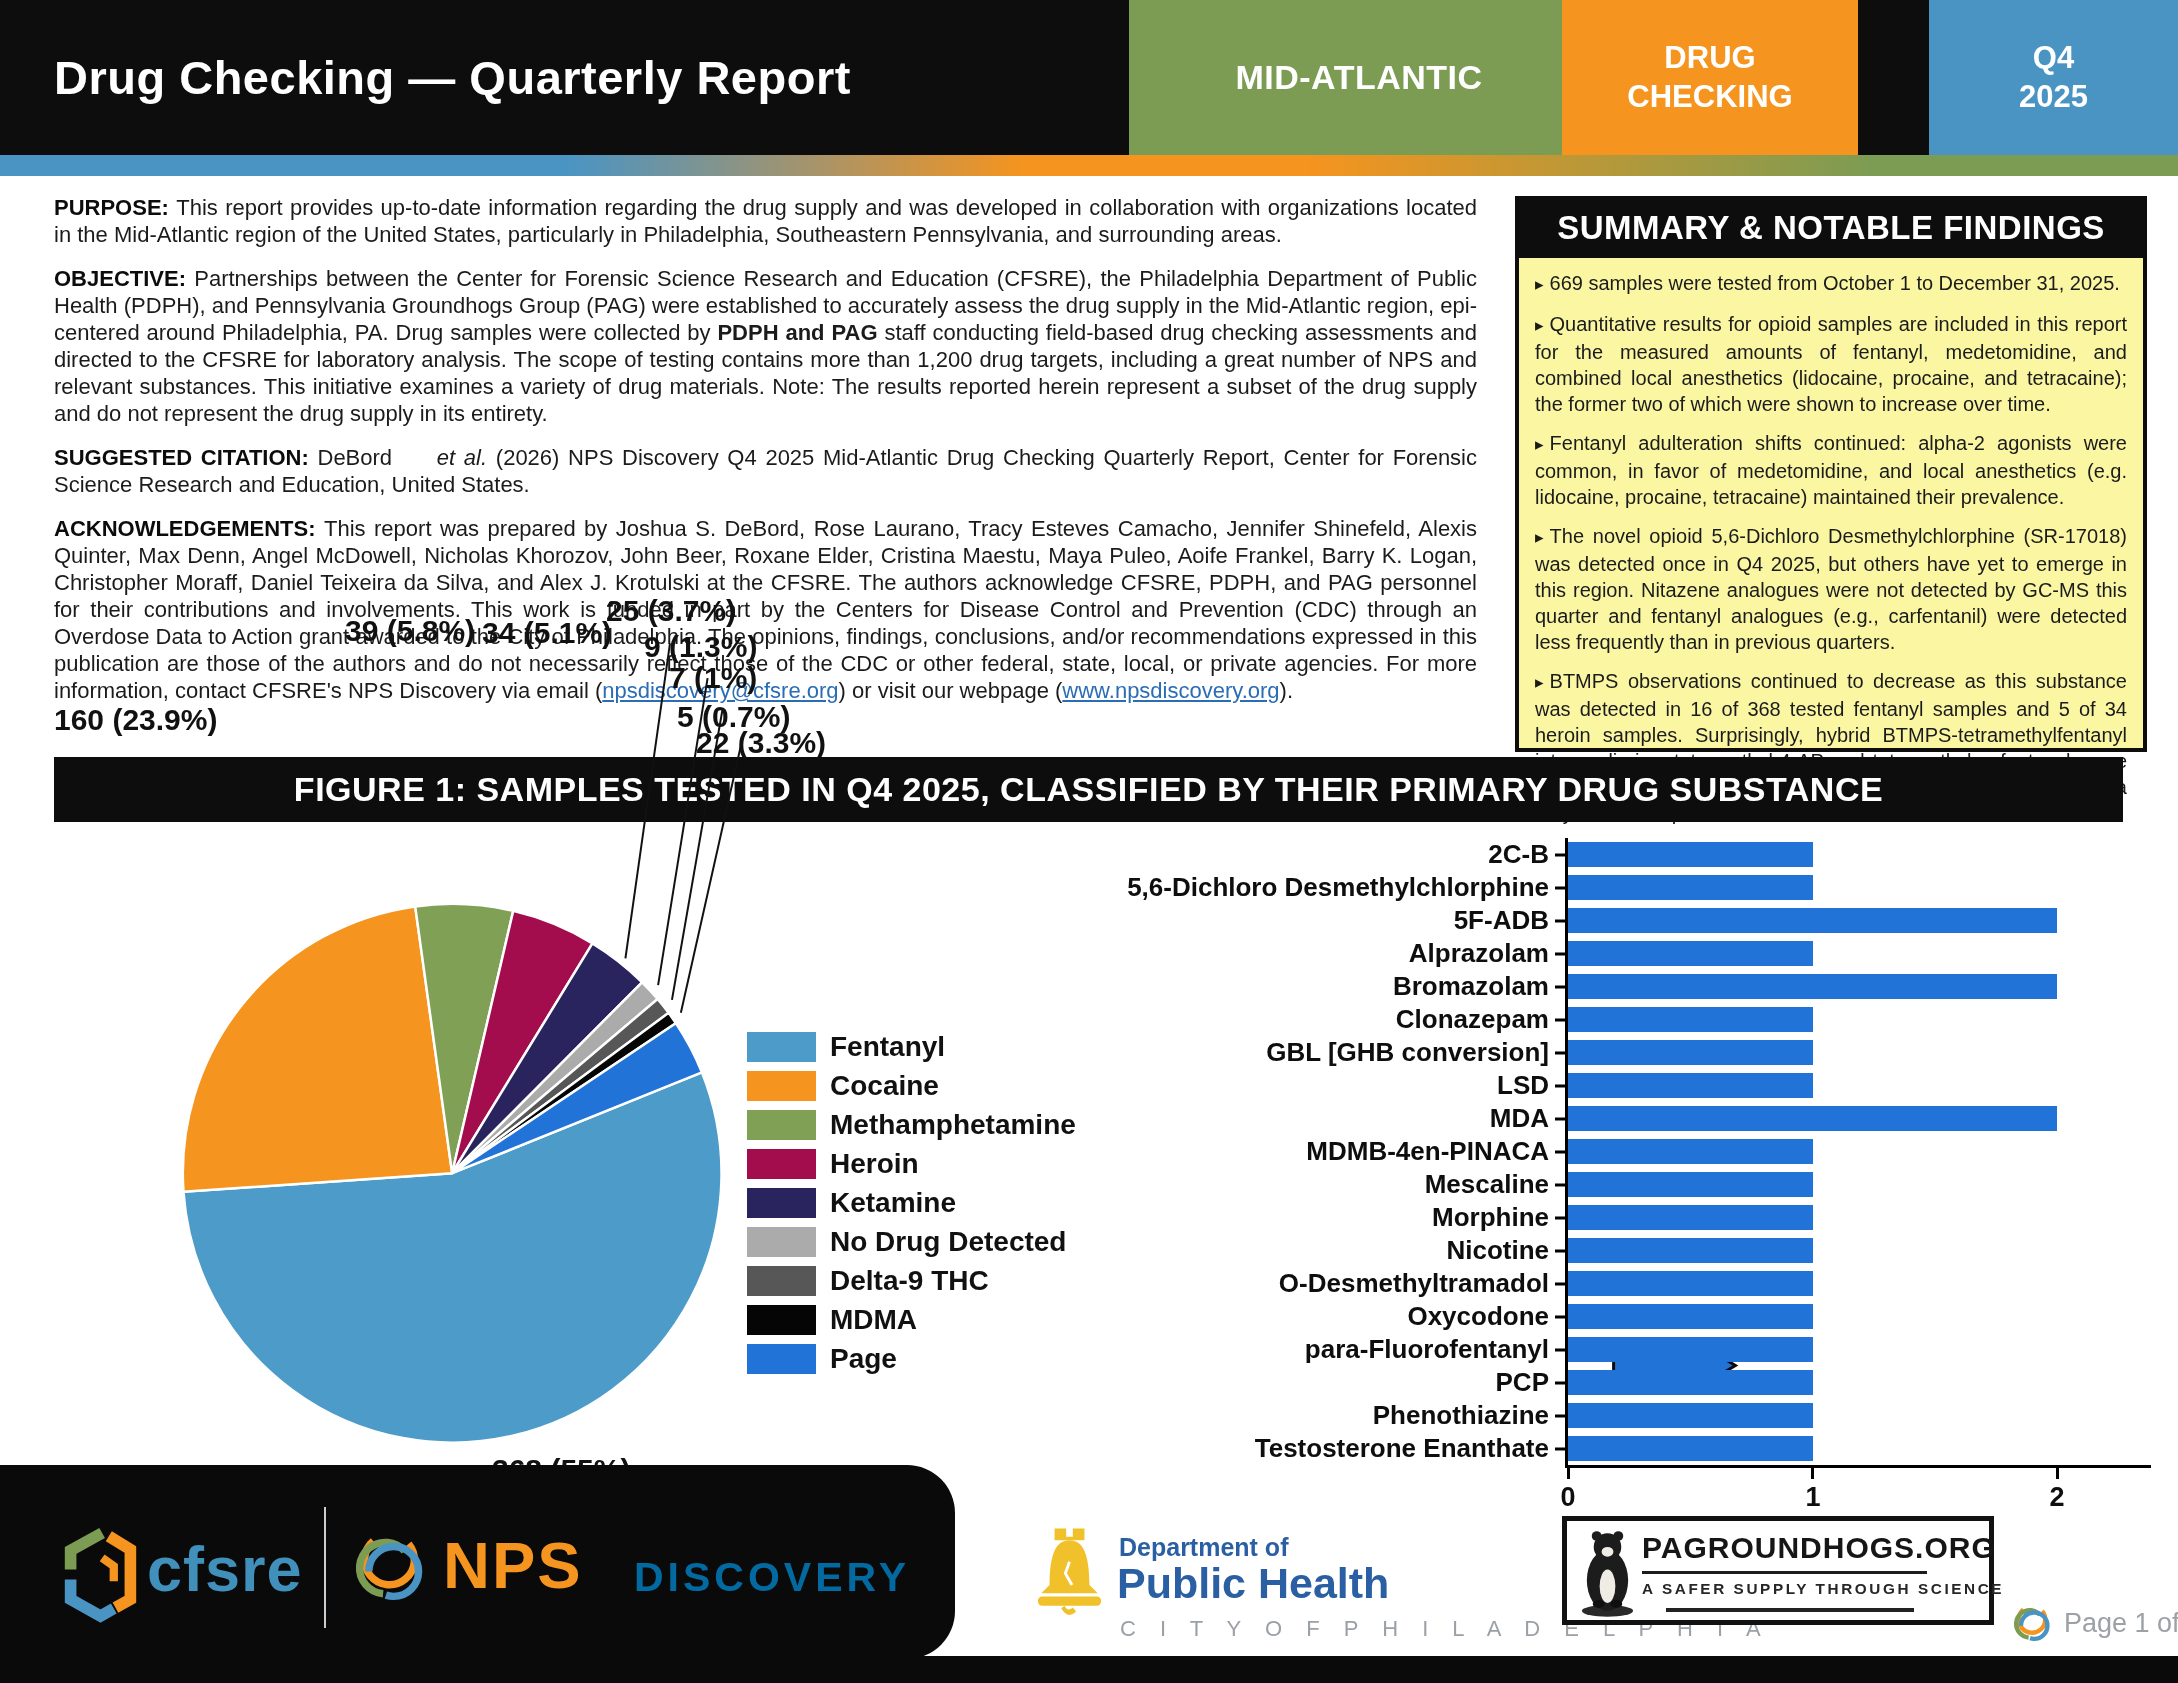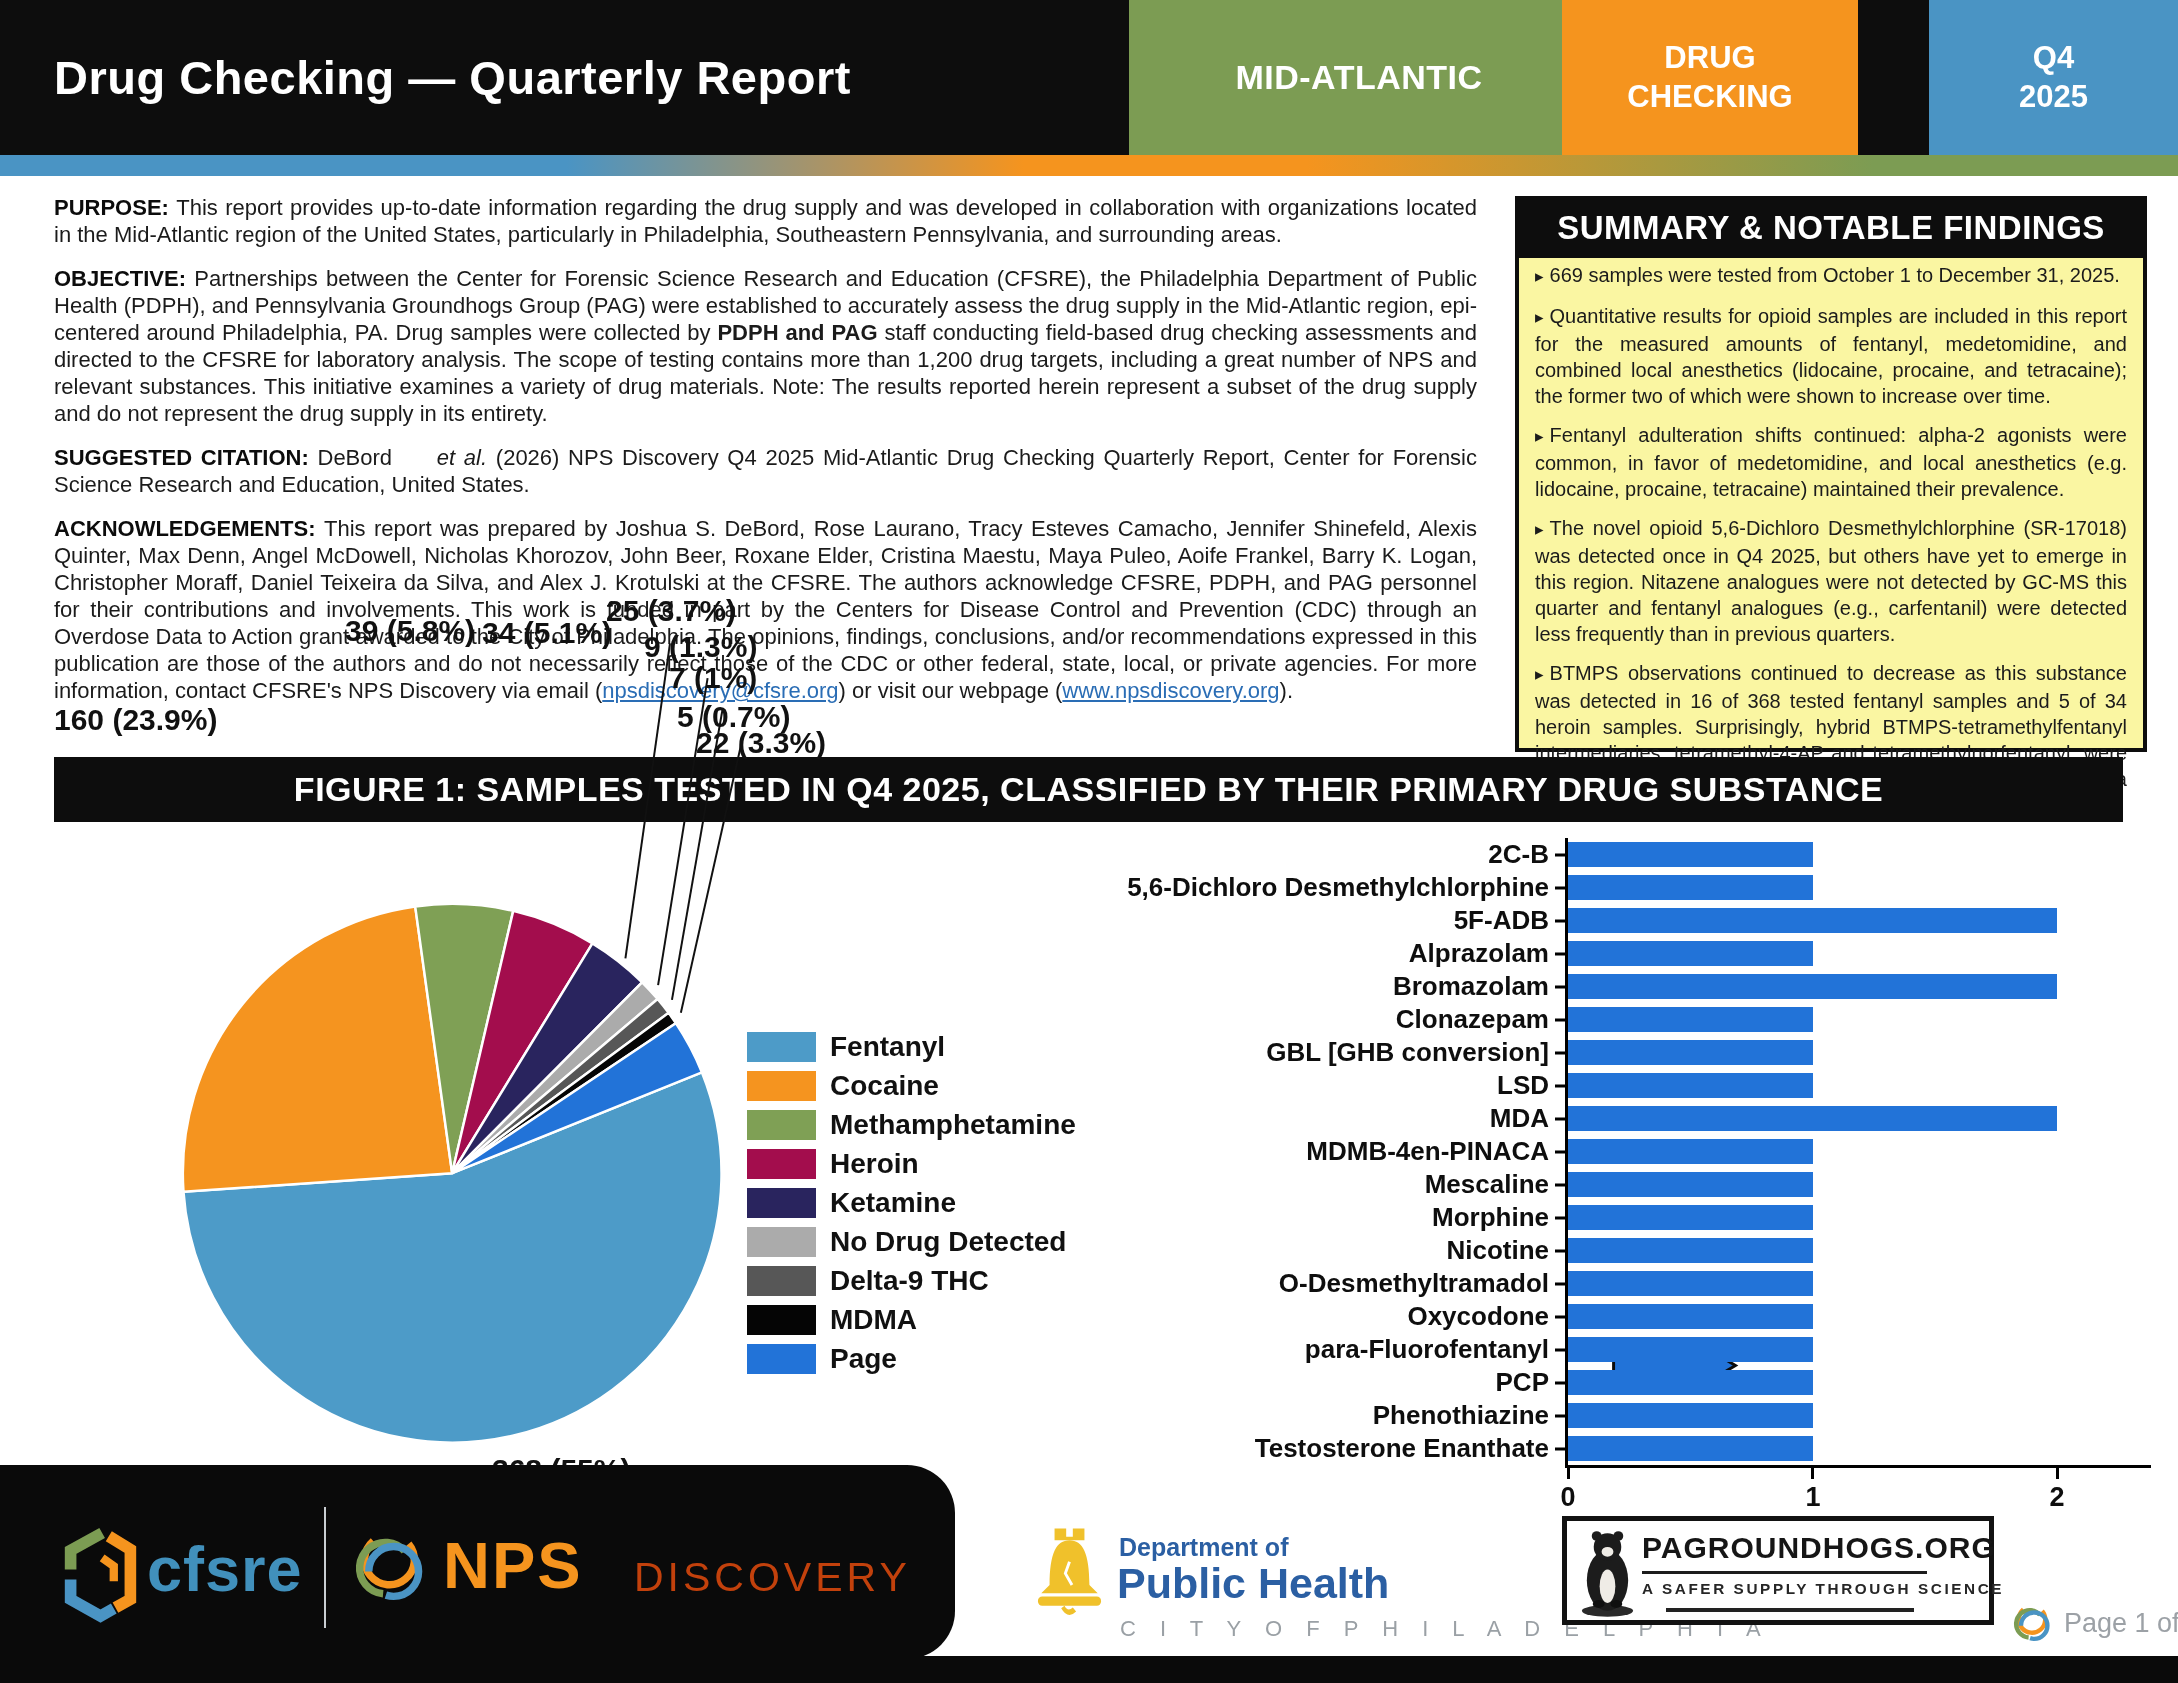--- a/index.html
+++ b/index.html
@@ -23,21 +23,21 @@
   .plabel{font-weight:800;color:#0c0c0c;}
   .seg-b{font-weight:800;}
   .seg-i{font-style:italic;margin-left:36px;}
   .seg-link{color:#2a6db5;text-decoration:underline;cursor:pointer;}
 
   
   .summary{position:absolute;left:1515px;top:196px;width:632px;height:556px;border:4px solid #0d0d0d;
            box-sizing:border-box;background:#FAF6A2;}
   .summary-head{background:#0d0d0d;color:#fff;font-weight:800;font-size:33px;text-align:center;
                 padding:9px 0 11px 0;letter-spacing:0.5px;}
-  .summary-body{padding:4px 16px 10px 16px;}
+  .summary-body{padding:12px 16px 10px 16px;}
   .bullet{font-size:20px;line-height:26px;text-align:justify;margin-bottom:13px;}
   .bullet .marker{font-size:17px;margin-right:6px;}
 
   
   .figbar{position:absolute;left:54px;top:757px;width:2069px;height:65px;background:#0d0d0d;
           display:flex;align-items:center;justify-content:center;}
   .figbar span{color:#fff;font-weight:800;font-size:34px;letter-spacing:0.5px;}
 
   
   .pie-svg{position:absolute;left:59px;top:584px;}
@@ -61,21 +61,21 @@
   .bc-axis{margin-left:446px;width:586px;border-top:3px solid #000;position:relative;height:46px;}
   .bc-xtick{position:absolute;top:0;width:3px;height:11px;background:#000;}
   .bc-xnum{position:absolute;top:14px;transform:translateX(-50%);font-size:27px;font-weight:600;color:#0e0e0e;}
 
   
   .foot-block{position:absolute;left:0;top:1465px;width:955px;height:194px;background:#0a0a0a;
               border-radius:0 48px 48px 0;}
   .cfsre-text{position:absolute;left:147px;top:1533px;font-size:63px;font-weight:600;color:#4190BC;letter-spacing:1px;}
   .foot-divider{position:absolute;left:324px;top:1507px;width:2px;height:121px;background:#c9ced2;}
   .nps-text{position:absolute;left:443px;top:1528px;font-size:65px;font-weight:800;color:#F5941E;letter-spacing:2px;}
-  .discovery-text{position:absolute;left:634px;top:1554px;font-size:41px;font-weight:400;color:#c2410c;letter-spacing:4px;}
+  .discovery-text{position:absolute;left:634px;top:1554px;font-size:41px;font-weight:700;color:#0369a1;letter-spacing:4px;}
   .hex-icon{position:absolute;left:59px;top:1523px;}
   .swirl-icon{position:absolute;left:348px;top:1520px;}
 
   .pdph{position:absolute;left:1028px;top:1525px;width:475px;height:109px;}
   .pdph-bell{position:absolute;left:0;top:0;}
   .pdph-dept{position:absolute;left:91px;top:8px;font-size:25px;font-weight:700;color:#2B5FA3;}
   .pdph-ph{position:absolute;left:89px;top:34px;font-size:43px;font-weight:800;color:#2B5FA3;}
   .pdph-city{position:absolute;left:92px;top:91px;font-size:22px;font-weight:500;color:#9aa0a5;letter-spacing:9px;white-space:nowrap;}
 
   .pag{position:absolute;left:1562px;top:1516px;width:432px;height:109px;border:5px solid #121212;

